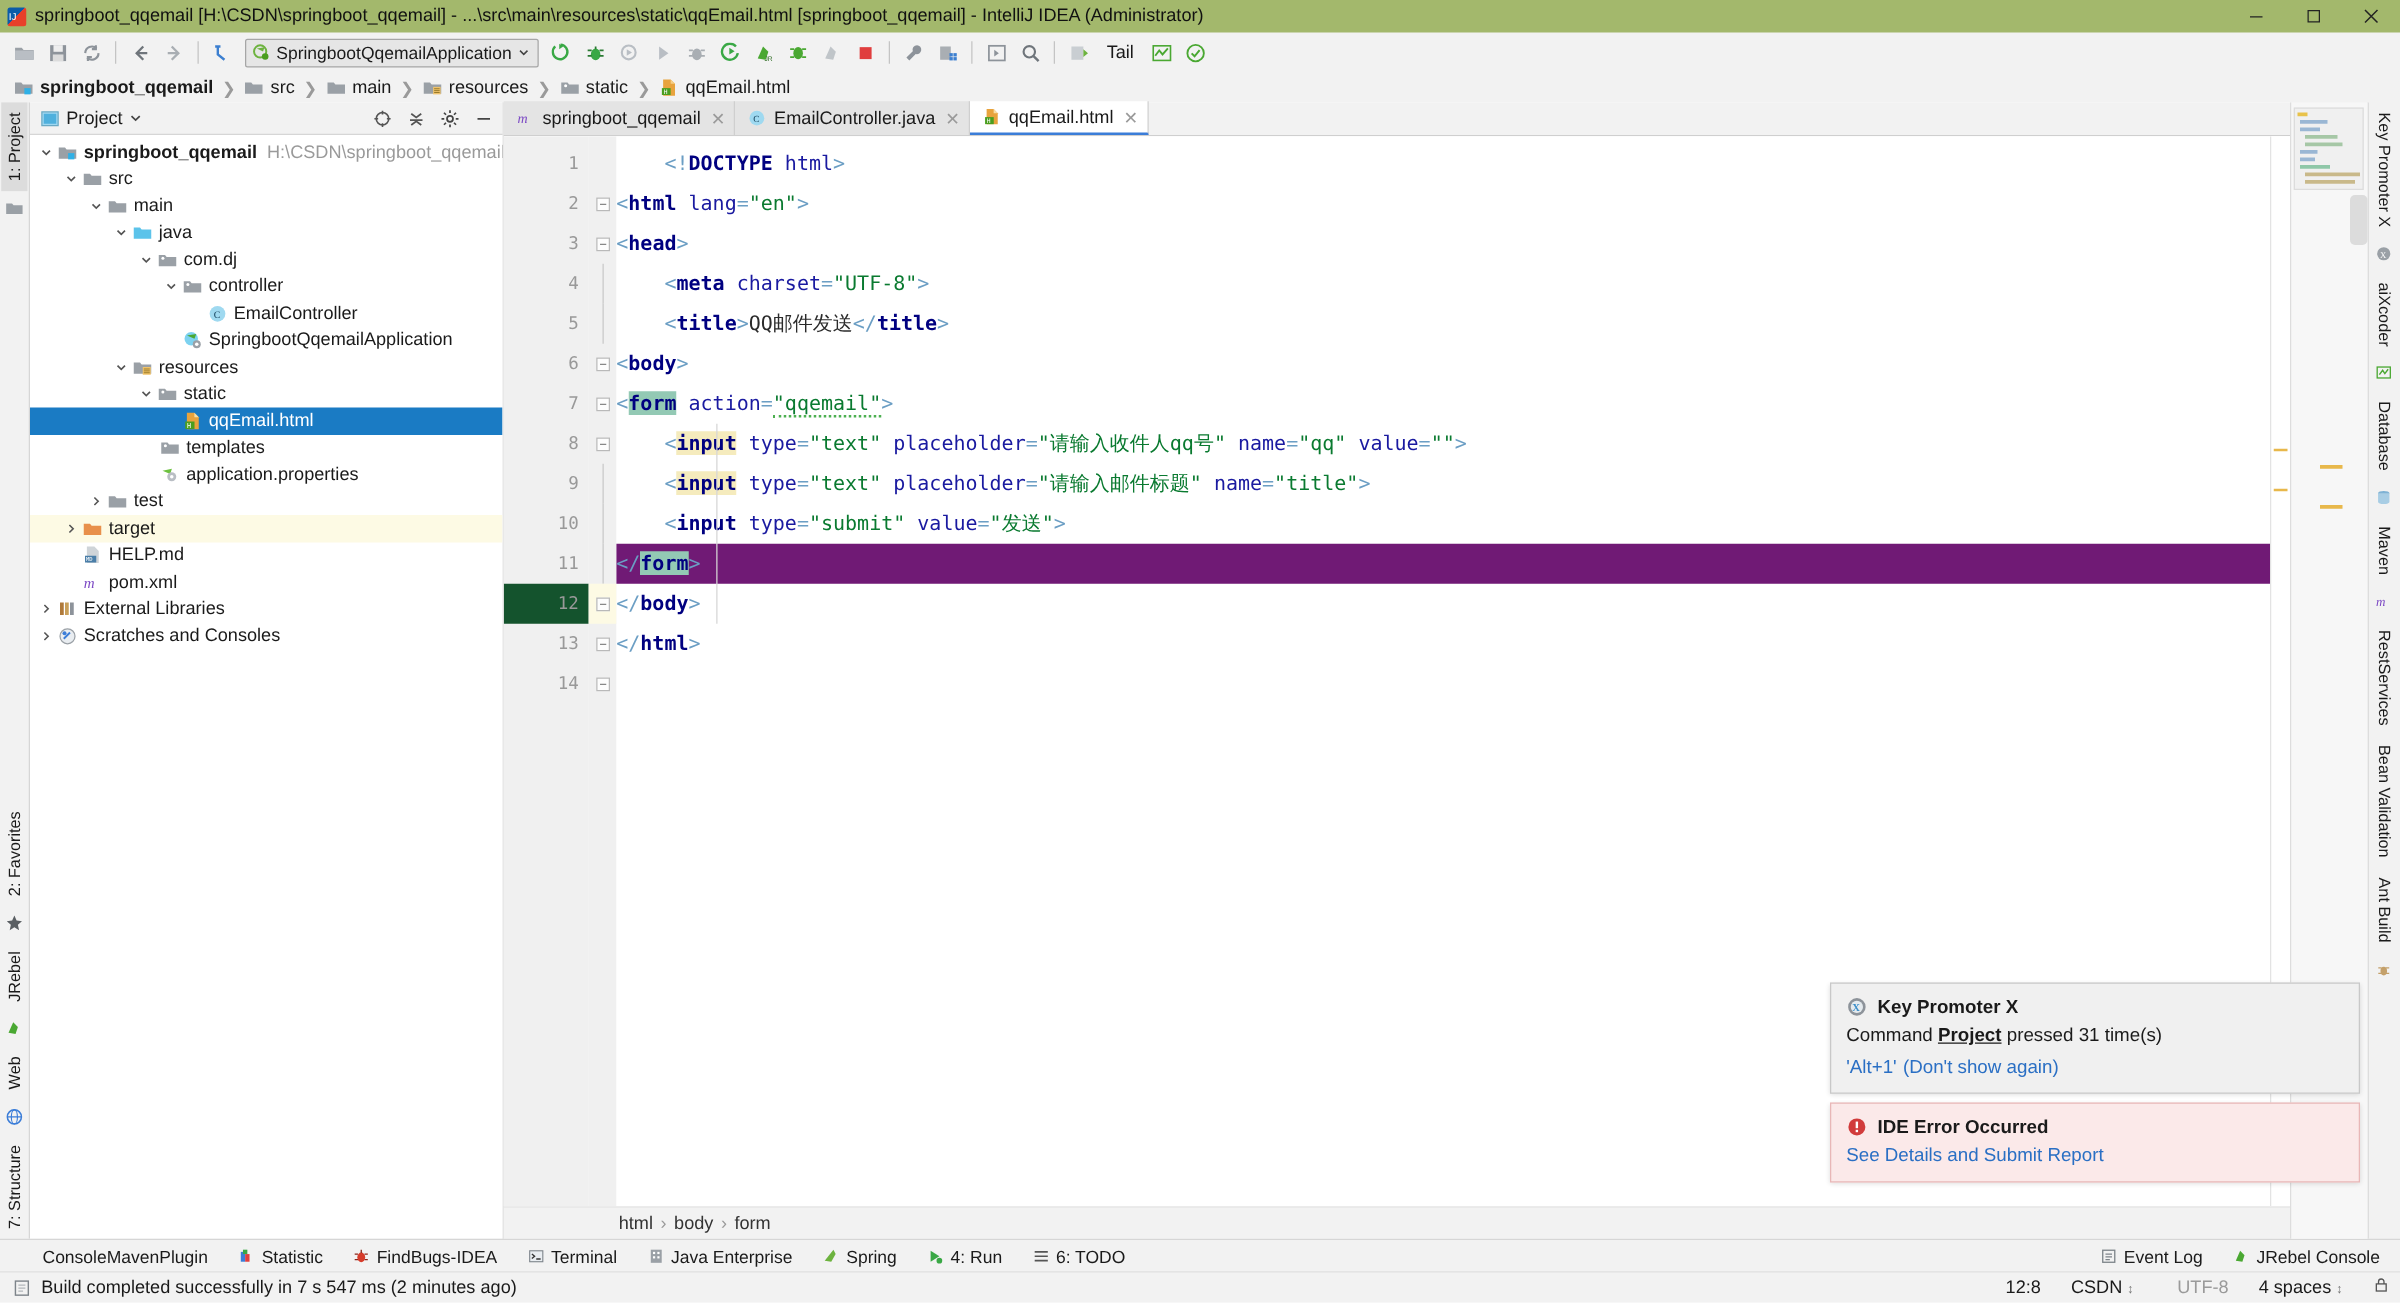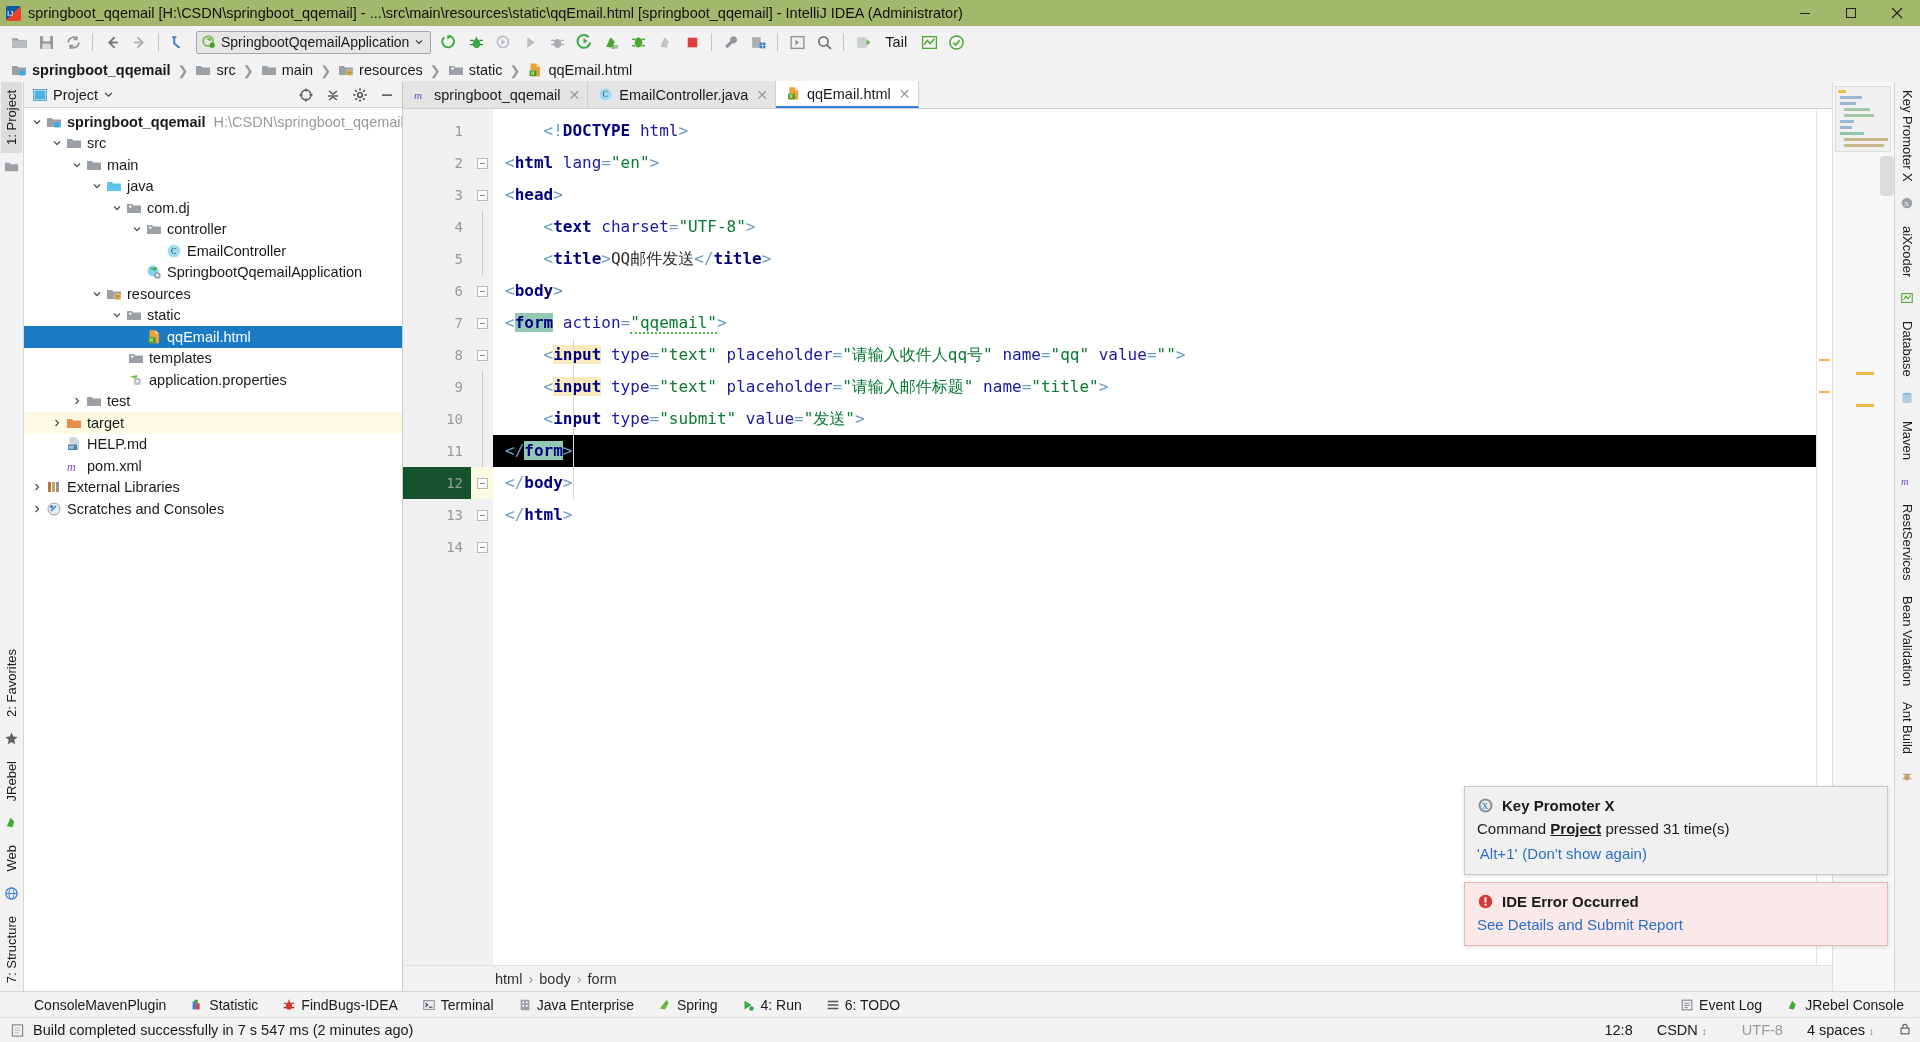--- a/index.html
+++ b/index.html
@@ -104,22 +104,22 @@
           font-family:"DejaVu Sans Mono",monospace;font-size:14px;color:#999;}
   .gline{height:32px;line-height:32px;text-align:right;padding-right:8px;}
   .gline.hl{background:#14532d;}
   .fold{width:22px;flex:none;background:#f0f0f0;padding-top:6px;position:relative;}
   .fline{height:32px;display:flex;align-items:center;justify-content:center;position:relative;}
   .fbox{width:11px;height:11px;border:1px solid #b9b9b9;background:#fdfdfd;position:relative;}
   .fbox::after{content:"";position:absolute;left:2px;top:4px;width:5px;height:1px;background:#888;}
   .fstem{position:absolute;left:50%;top:0;bottom:0;width:1px;background:#c8c8c8;}
   .code{flex:1;padding-top:6px;font-family:"DejaVu Sans Mono",monospace;font-size:16px;
         position:relative;min-width:0;overflow:hidden;}
-  .cline{height:32px;line-height:32px;white-space:pre;padding-left:12px;}
-  .cline.hl{background:#000000;}
+  .cline{height:32px;line-height:32px;white-space:pre;padding-left:0;}
+  .cline.hl{background:#701a75;}
   .ind{position:absolute;width:1px;background:#d6d6d6;}
   .tagname{color:#000080;font-weight:bold;}
   .punct{color:#6b9ec4;}
   .attr{color:#1a1aa0;}
   .str{color:#0a7a30;}
   .txt{color:#2b2b2b;}
   .bg-green{background:#93c9b4;}
   .bg-yellow{background:#f5ebbd;}
   .squiggle{border-bottom:2px dotted #4caf50;}
 
@@ -781,21 +781,21 @@
               <span class="fbox"></span>
             </div>
         </div>
 
         <div class="code">
           <div class="ind" style="left:80px;top:230px;height:160px"></div>
 
           <div class="cline"><span class="punct">    &lt;!</span><span class="tagname">DOCTYPE</span> <span class="attr">html</span><span class="punct">&gt;</span></div>
           <div class="cline"><span class="punct">&lt;</span><span class="tagname">html</span> <span class="attr">lang</span><span class="punct">=</span><span class="str">"en"</span><span class="punct">&gt;</span></div>
           <div class="cline"><span class="punct">&lt;</span><span class="tagname">head</span><span class="punct">&gt;</span></div>
-          <div class="cline">    <span class="punct">&lt;</span><span class="tagname">text</span> <span class="attr">charset</span><span class="punct">=</span><span class="str">"UTF-8"</span><span class="punct">&gt;</span></div>
+          <div class="cline">    <span class="punct">&lt;</span><span class="tagname">meta</span> <span class="attr">charset</span><span class="punct">=</span><span class="str">"UTF-8"</span><span class="punct">&gt;</span></div>
           <div class="cline">    <span class="punct">&lt;</span><span class="tagname">title</span><span class="punct">&gt;</span><span class="txt">QQ邮件发送</span><span class="punct">&lt;/</span><span class="tagname">title</span><span class="punct">&gt;</span></div>
           <div class="cline"><span class="punct">&lt;</span><span class="tagname">body</span><span class="punct">&gt;</span></div>
           <div class="cline"><span class="punct">&lt;</span><span class="tagname bg-green">form</span> <span class="attr">action</span><span class="punct">=</span><span class="str squiggle">"qqemail"</span><span class="punct">&gt;</span></div>
           <div class="cline">    <span class="punct">&lt;</span><span class="tagname bg-yellow">input</span> <span class="attr">type</span><span class="punct">=</span><span class="str">"text"</span> <span class="attr">placeholder</span><span class="punct">=</span><span class="str">"请输入收件人qq号"</span> <span class="attr">name</span><span class="punct">=</span><span class="str">"qq"</span> <span class="attr">value</span><span class="punct">=</span><span class="str">""</span><span class="punct">&gt;</span></div>
           <div class="cline">    <span class="punct">&lt;</span><span class="tagname bg-yellow">input</span> <span class="attr">type</span><span class="punct">=</span><span class="str">"text"</span> <span class="attr">placeholder</span><span class="punct">=</span><span class="str">"请输入邮件标题"</span> <span class="attr">name</span><span class="punct">=</span><span class="str">"title"</span><span class="punct">&gt;</span></div>
           <div class="cline">    <span class="punct">&lt;</span><span class="tagname">input</span> <span class="attr">type</span><span class="punct">=</span><span class="str">"submit"</span> <span class="attr">value</span><span class="punct">=</span><span class="str">"发送"</span><span class="punct">&gt;</span></div>
           <div class="cline hl"><span class="punct">&lt;/</span><span class="tagname bg-green">form</span><span class="punct">&gt;</span></div>
           <div class="cline"><span class="punct">&lt;/</span><span class="tagname">body</span><span class="punct">&gt;</span></div>
           <div class="cline"><span class="punct">&lt;/</span><span class="tagname">html</span><span class="punct">&gt;</span></div>
         </div>

